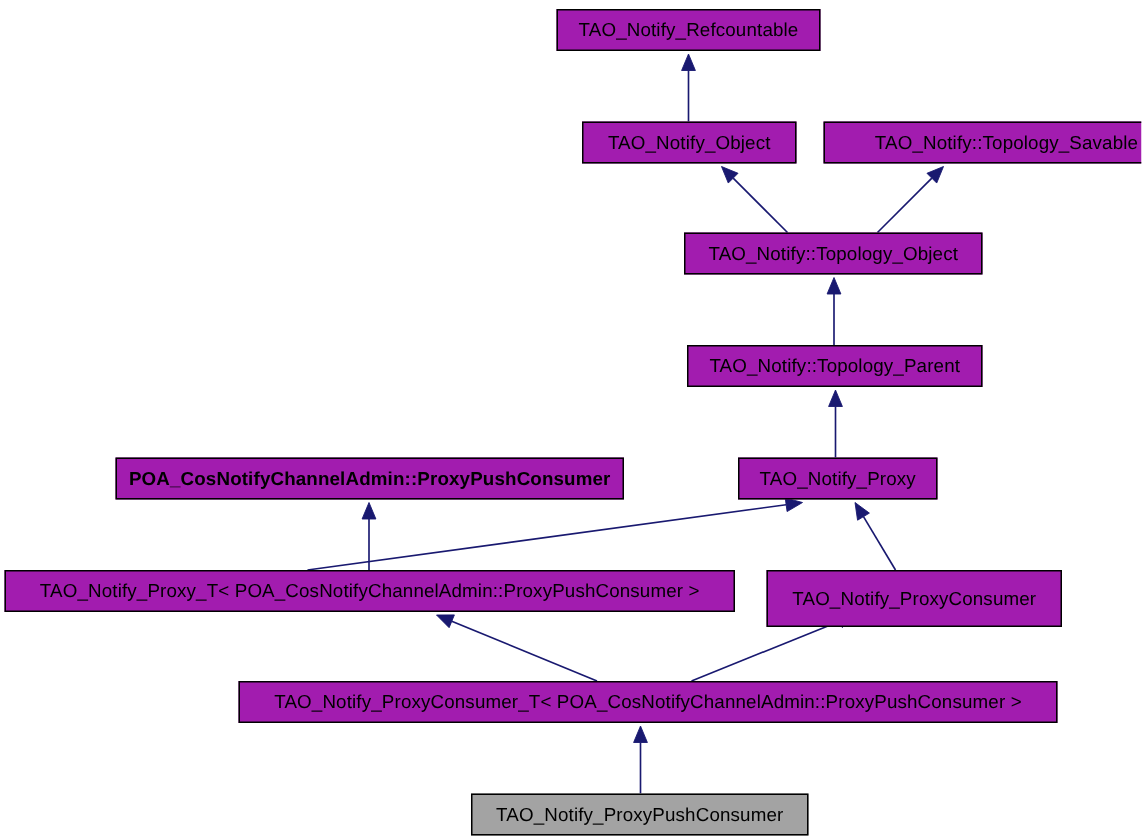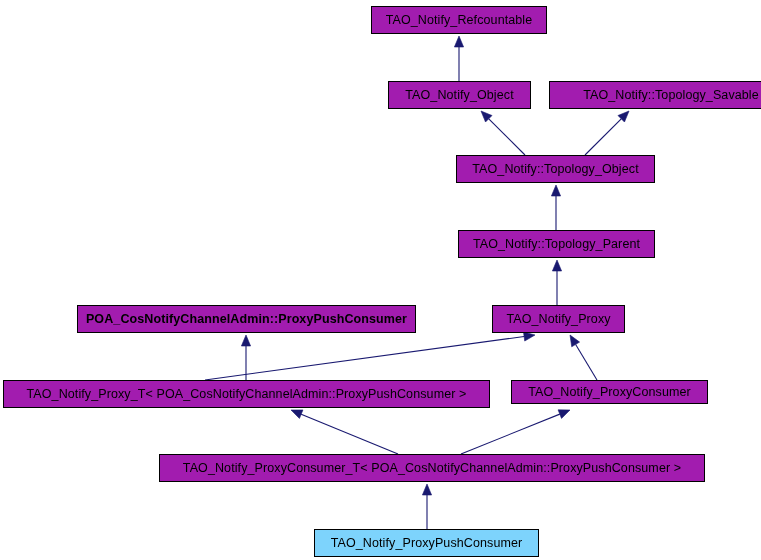--- a/index.html
+++ b/index.html
@@ -31,21 +31,21 @@
     color: #000000;
     font-size: 12.5px;
     line-height: 1;
     display: flex;
     align-items: center;
     justify-content: center;
     white-space: nowrap;
     letter-spacing: 0.1px;
   }
   .node.highlight {
-    background: #7dd3fc;
+    background: #a3a3a3;
   }
   .node-label {
     display: block;
     padding: 0 7px;
   }
 </style>
 </head>
 <body>
 
 <div id="diagram-root">
@@ -113,21 +113,21 @@
       </div>
       <div class="node" style="left: 77px; top: 305px; width: 339px; height: 28px; font-weight: bold;">
         <span class="node-label">POA_CosNotifyChannelAdmin::ProxyPushConsumer</span>
       </div>
       <div class="node" style="left: 492px; top: 305px; width: 133px; height: 28px;">
         <span class="node-label">TAO_Notify_Proxy</span>
       </div>
       <div class="node" style="left: 3px; top: 380px; width: 487px; height: 28px;">
         <span class="node-label">TAO_Notify_Proxy_T&lt; POA_CosNotifyChannelAdmin::ProxyPushConsumer &gt;</span>
       </div>
-      <div class="node" style="left: 511px; top: 380px; width: 197px; height: 24px;">
+      <div class="node" style="left: 511px; top: 380px; width: 197px; height: 38px;">
         <span class="node-label">TAO_Notify_ProxyConsumer</span>
       </div>
       <div class="node" style="left: 159px; top: 454px; width: 546px; height: 28px;">
         <span class="node-label">TAO_Notify_ProxyConsumer_T&lt; POA_CosNotifyChannelAdmin::ProxyPushConsumer &gt;</span>
       </div>
       <div class="node highlight" style="left: 314px; top: 529px; width: 225px; height: 28px;">
         <span class="node-label">TAO_Notify_ProxyPushConsumer</span>
       </div>
     </div>
 </div>

